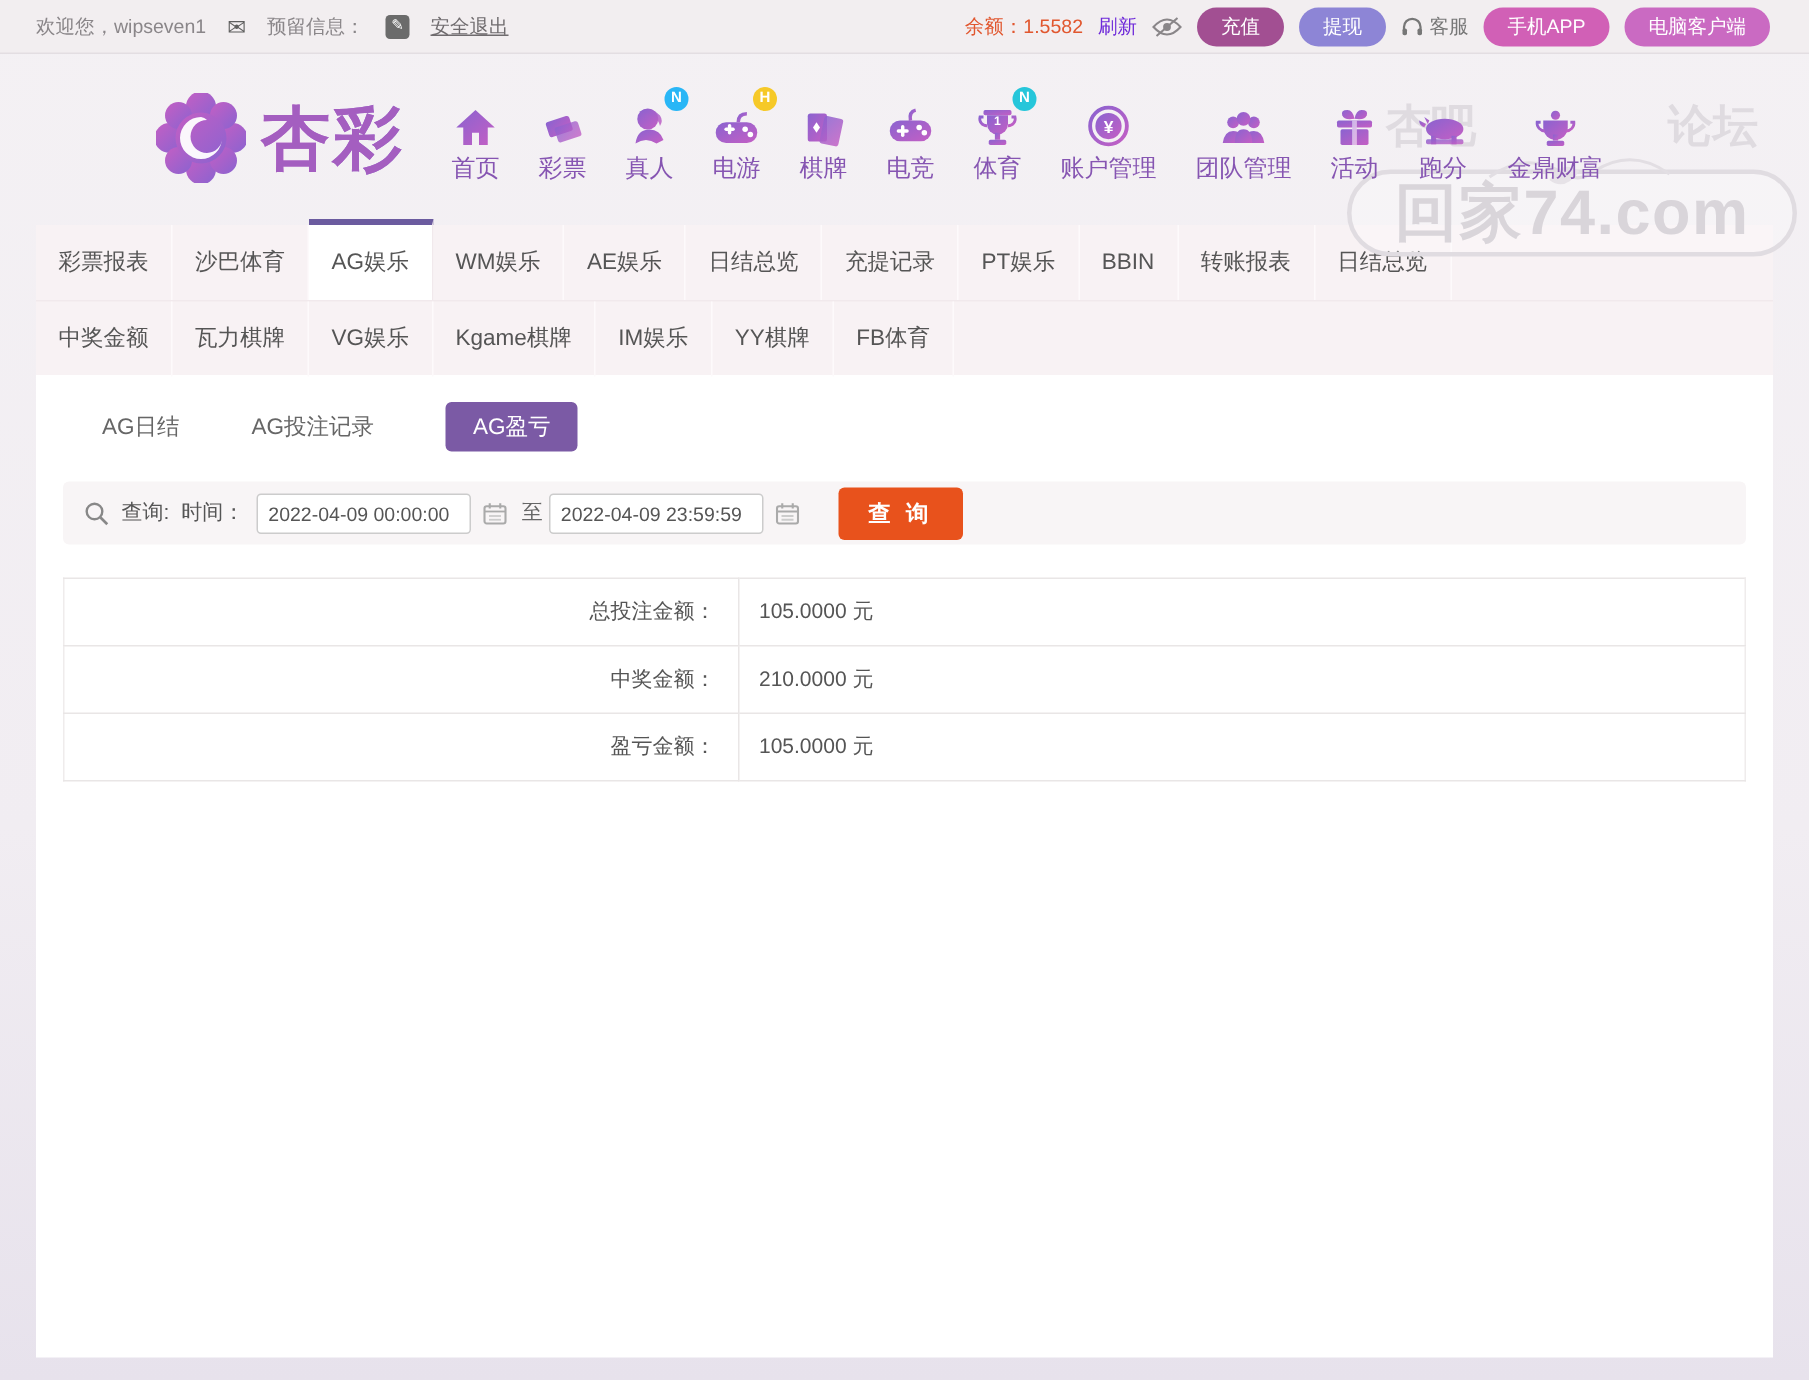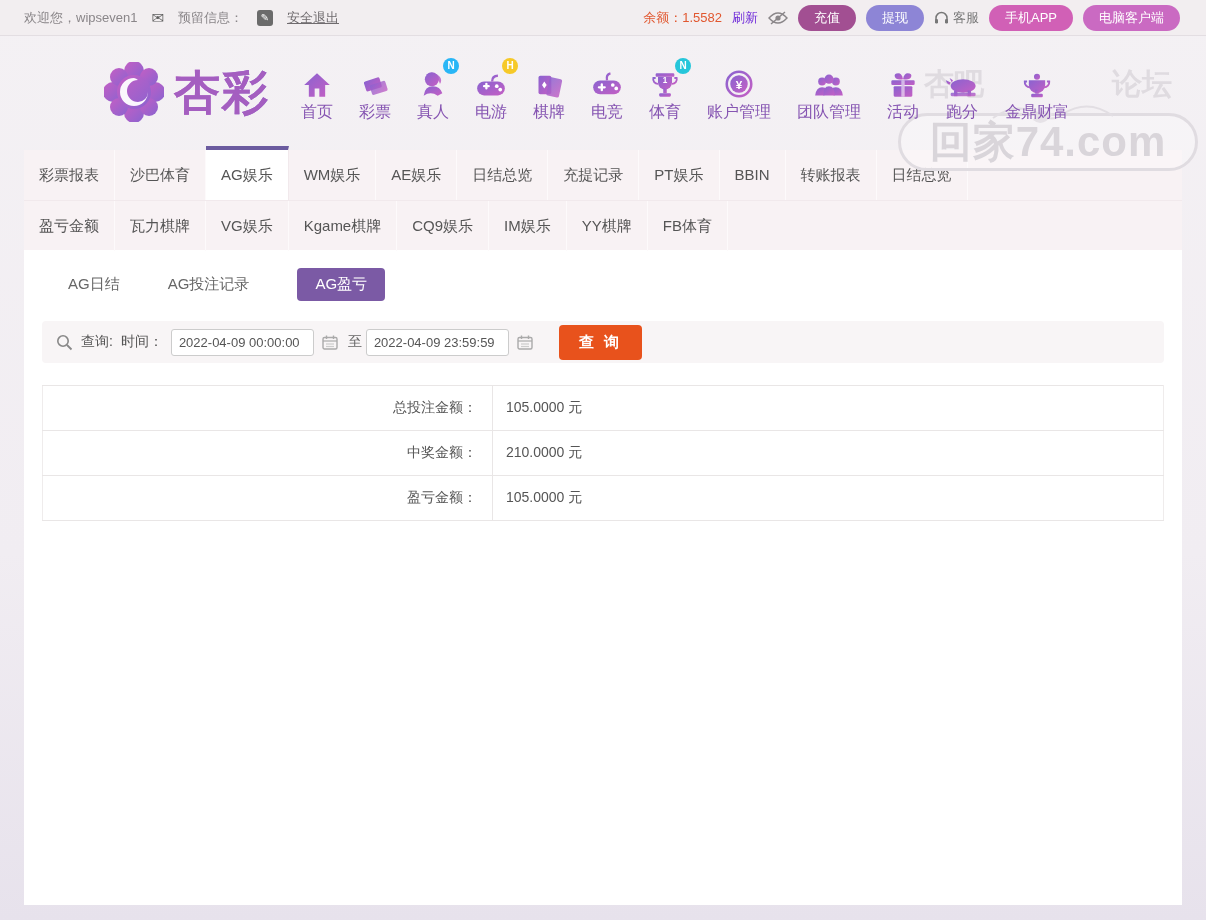--- a/index.html
+++ b/index.html
@@ -337,25 +337,24 @@
       <div class="tab">WM娱乐</div>
       <div class="tab">AE娱乐</div>
       <div class="tab">日结总览</div>
       <div class="tab">充提记录</div>
       <div class="tab">PT娱乐</div>
       <div class="tab">BBIN</div>
       <div class="tab">转账报表</div>
       <div class="tab">日结总览</div>
     </div>
     <div class="tabrow">
-      <div class="tab">盈亏金额</div>
+      <div class="tab">中奖金额</div>
       <div class="tab">瓦力棋牌</div>
       <div class="tab">VG娱乐</div>
       <div class="tab">Kgame棋牌</div>
-      <div class="tab">CQ9娱乐</div>
       <div class="tab">IM娱乐</div>
       <div class="tab">YY棋牌</div>
       <div class="tab">FB体育</div>
     </div>
   </div>
 
   <div class="subtabs">
     <span class="subtab">AG日结</span>
     <span class="subtab">AG投注记录</span>
     <span class="subtab active">AG盈亏</span>

